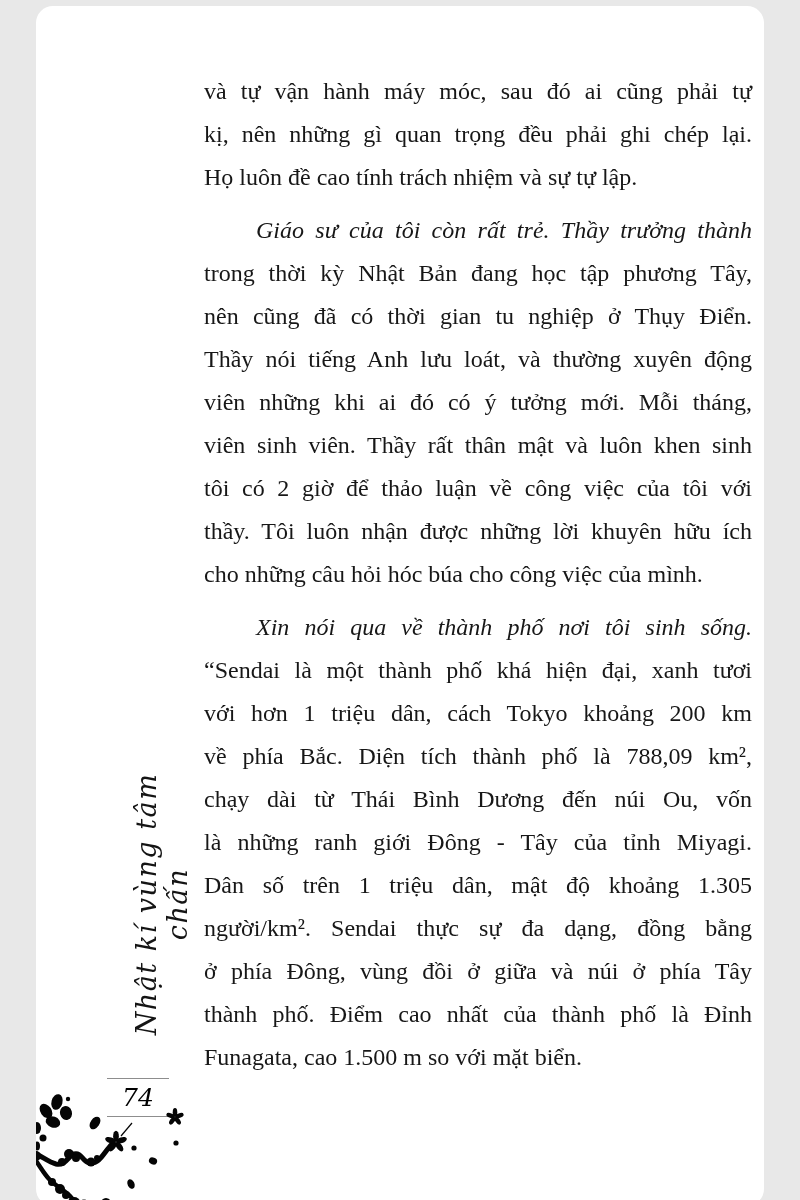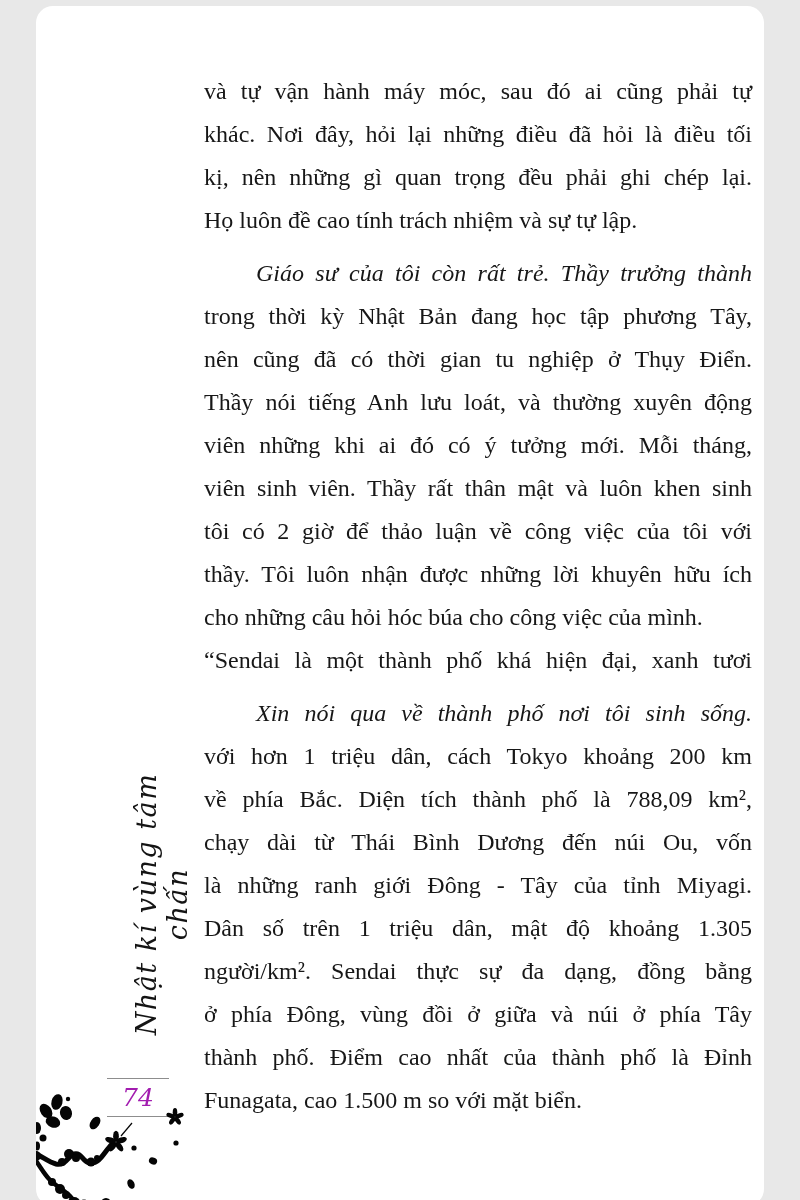--- a/index.html
+++ b/index.html
@@ -63,53 +63,52 @@
     border: none;
     border-top: 1.5px solid #8d8d8d;
     margin: 0;
     height: 0;
   }
   .pn-value {
     font-family: "DejaVu Serif", serif;
     font-style: italic;
     font-size: 25px;
     line-height: 37px;
-    color: #a21caf;
+    color: #000000;
   }
 
   
   .branch-decoration {
     position: absolute;
     left: 0;
     top: 1080px;
     width: 250px;
     height: 120px;
   }
 </style>
 </head>
 <body>
 
 <div class="page">
 
   <div class="body-text">
       <div class="line">và tự vận hành máy móc, sau đó ai cũng phải tự</div>
-      <div class="line">khác. Nơi đây, hỏi lại những điều đã hỏi là điều tối</div>
       <div class="line">kị, nên những gì quan trọng đều phải ghi chép lại.</div>
       <div class="line last">Họ luôn đề cao tính trách nhiệm và sự tự lập.</div>
       <div class="line indent para-start">Giáo sư của tôi còn rất trẻ. Thầy trưởng thành</div>
       <div class="line">trong thời kỳ Nhật Bản đang học tập phương Tây,</div>
       <div class="line">nên cũng đã có thời gian tu nghiệp ở Thụy Điển.</div>
       <div class="line">Thầy nói tiếng Anh lưu loát, và thường xuyên động</div>
       <div class="line">viên những khi ai đó có ý tưởng mới. Mỗi tháng,</div>
       <div class="line">viên sinh viên. Thầy rất thân mật và luôn khen sinh</div>
       <div class="line">tôi có 2 giờ để thảo luận về công việc của tôi với</div>
       <div class="line">thầy. Tôi luôn nhận được những lời khuyên hữu ích</div>
       <div class="line last">cho những câu hỏi hóc búa cho công việc của mình.</div>
+      <div class="line indent para-start">Xin nói qua về thành phố nơi tôi sinh sống.</div>
       <div class="line">“Sendai là một thành phố khá hiện đại, xanh tươi</div>
-      <div class="line indent para-start">Xin nói qua về thành phố nơi tôi sinh sống.</div>
       <div class="line">với hơn 1 triệu dân, cách Tokyo khoảng 200 km</div>
       <div class="line">về phía Bắc. Diện tích thành phố là 788,09 km²,</div>
       <div class="line">chạy dài từ Thái Bình Dương đến núi Ou, vốn</div>
       <div class="line">là những ranh giới Đông - Tây của tỉnh Miyagi.</div>
       <div class="line">Dân số trên 1 triệu dân, mật độ khoảng 1.305</div>
       <div class="line">người/km². Sendai thực sự đa dạng, đồng bằng</div>
       <div class="line">ở phía Đông, vùng đồi ở giữa và núi ở phía Tây</div>
       <div class="line">thành phố. Điểm cao nhất của thành phố là Đỉnh</div>
       <div class="line last">Funagata, cao 1.500 m so với mặt biển.</div>
     </div>

